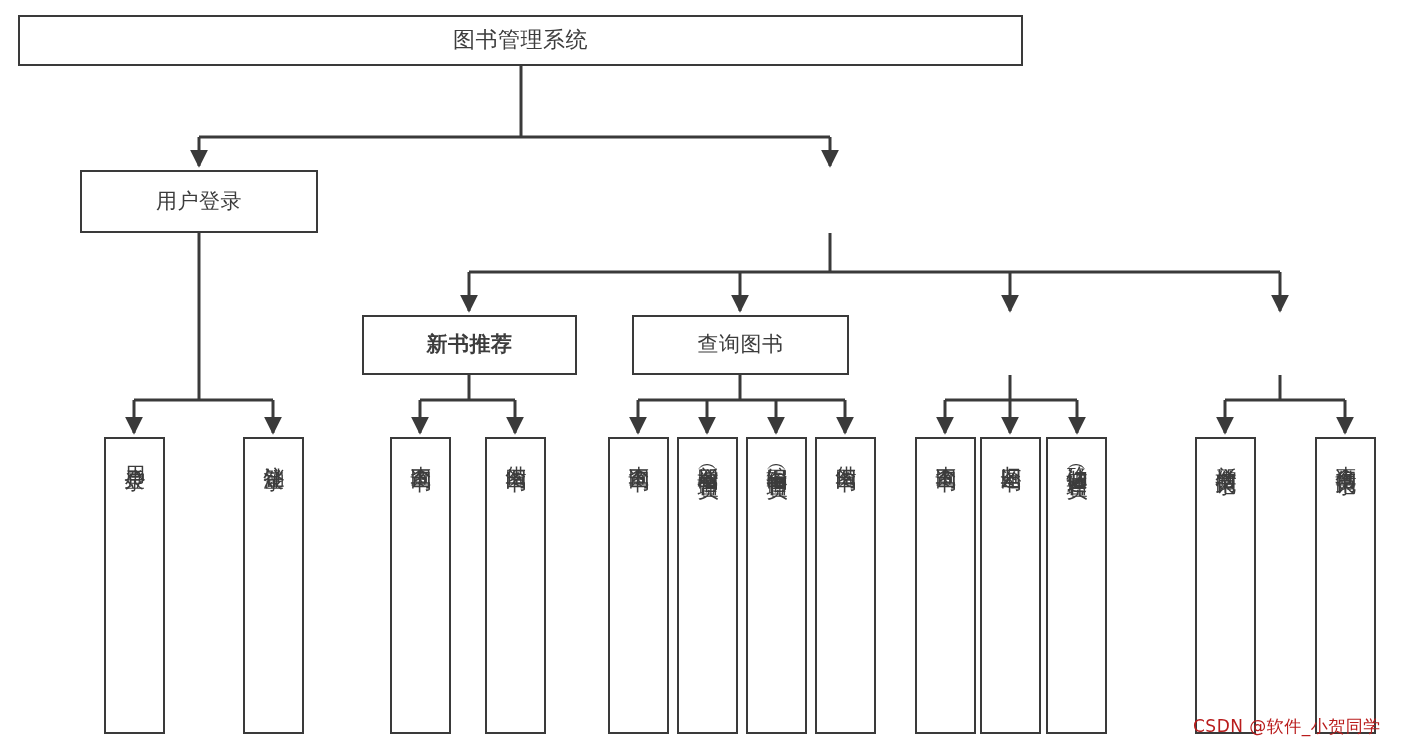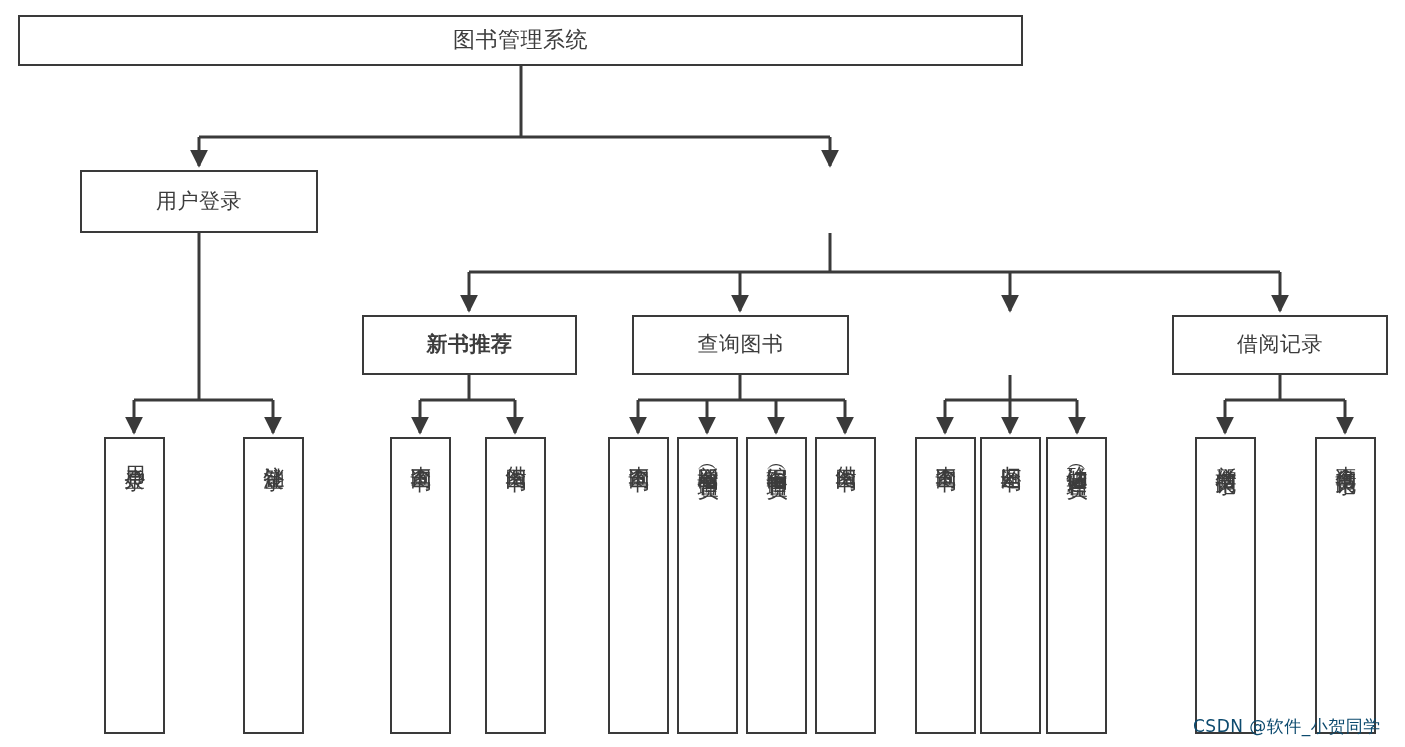--- a/index.html
+++ b/index.html
@@ -61,21 +61,21 @@
   .vtext {
     writing-mode: vertical-rl;
     text-orientation: upright;
     white-space: nowrap;
     letter-spacing: 2px;
     line-height: 1;
   }
   .watermark {
     position: absolute;
     font-size: 17px;
-    color: #0c4a6e;
+    color: #b91c1c;
     letter-spacing: 0.5px;
     white-space: nowrap;
     z-index: 5;
     font-family: "DejaVu Sans", "Liberation Sans", sans-serif;
   }
 </style>
 </head>
 <body>
 
 <div id="diagram-root">
@@ -129,21 +129,20 @@
       <path d="M 1345 400 L 1345 433" marker-end="url(#arrow)"></path>
     </g>
   </svg>
 
   <div class="node node-h node-root" style="left:18px; top:15px; width:1005px; height:51px;">图书管理系统</div>
 
   <div class="node node-h" style="left:80px; top:170px; width:238px; height:63px;">用户登录</div>
 
   <div class="node node-h" style="left:362px; top:315px; width:215px; height:60px;font-weight:bold;">新书推荐</div>
   <div class="node node-h" style="left:632px; top:315px; width:217px; height:60px;">查询图书</div>
-  <div class="node node-h" style="left:1172px; top:315px; width:216px; height:60px;">借阅记录</div>
 
   <div class="node node-v" style="left:104px; top:437px; width:61px; height:297px;">
     <span class="vtext">用户登录</span>
   </div>
   <div class="node node-v" style="left:243px; top:437px; width:61px; height:297px;">
     <span class="vtext">注销登录</span>
   </div>
 
   <div class="node node-v" style="left:390px; top:437px; width:61px; height:297px;">
     <span class="vtext">查询图书</span>

